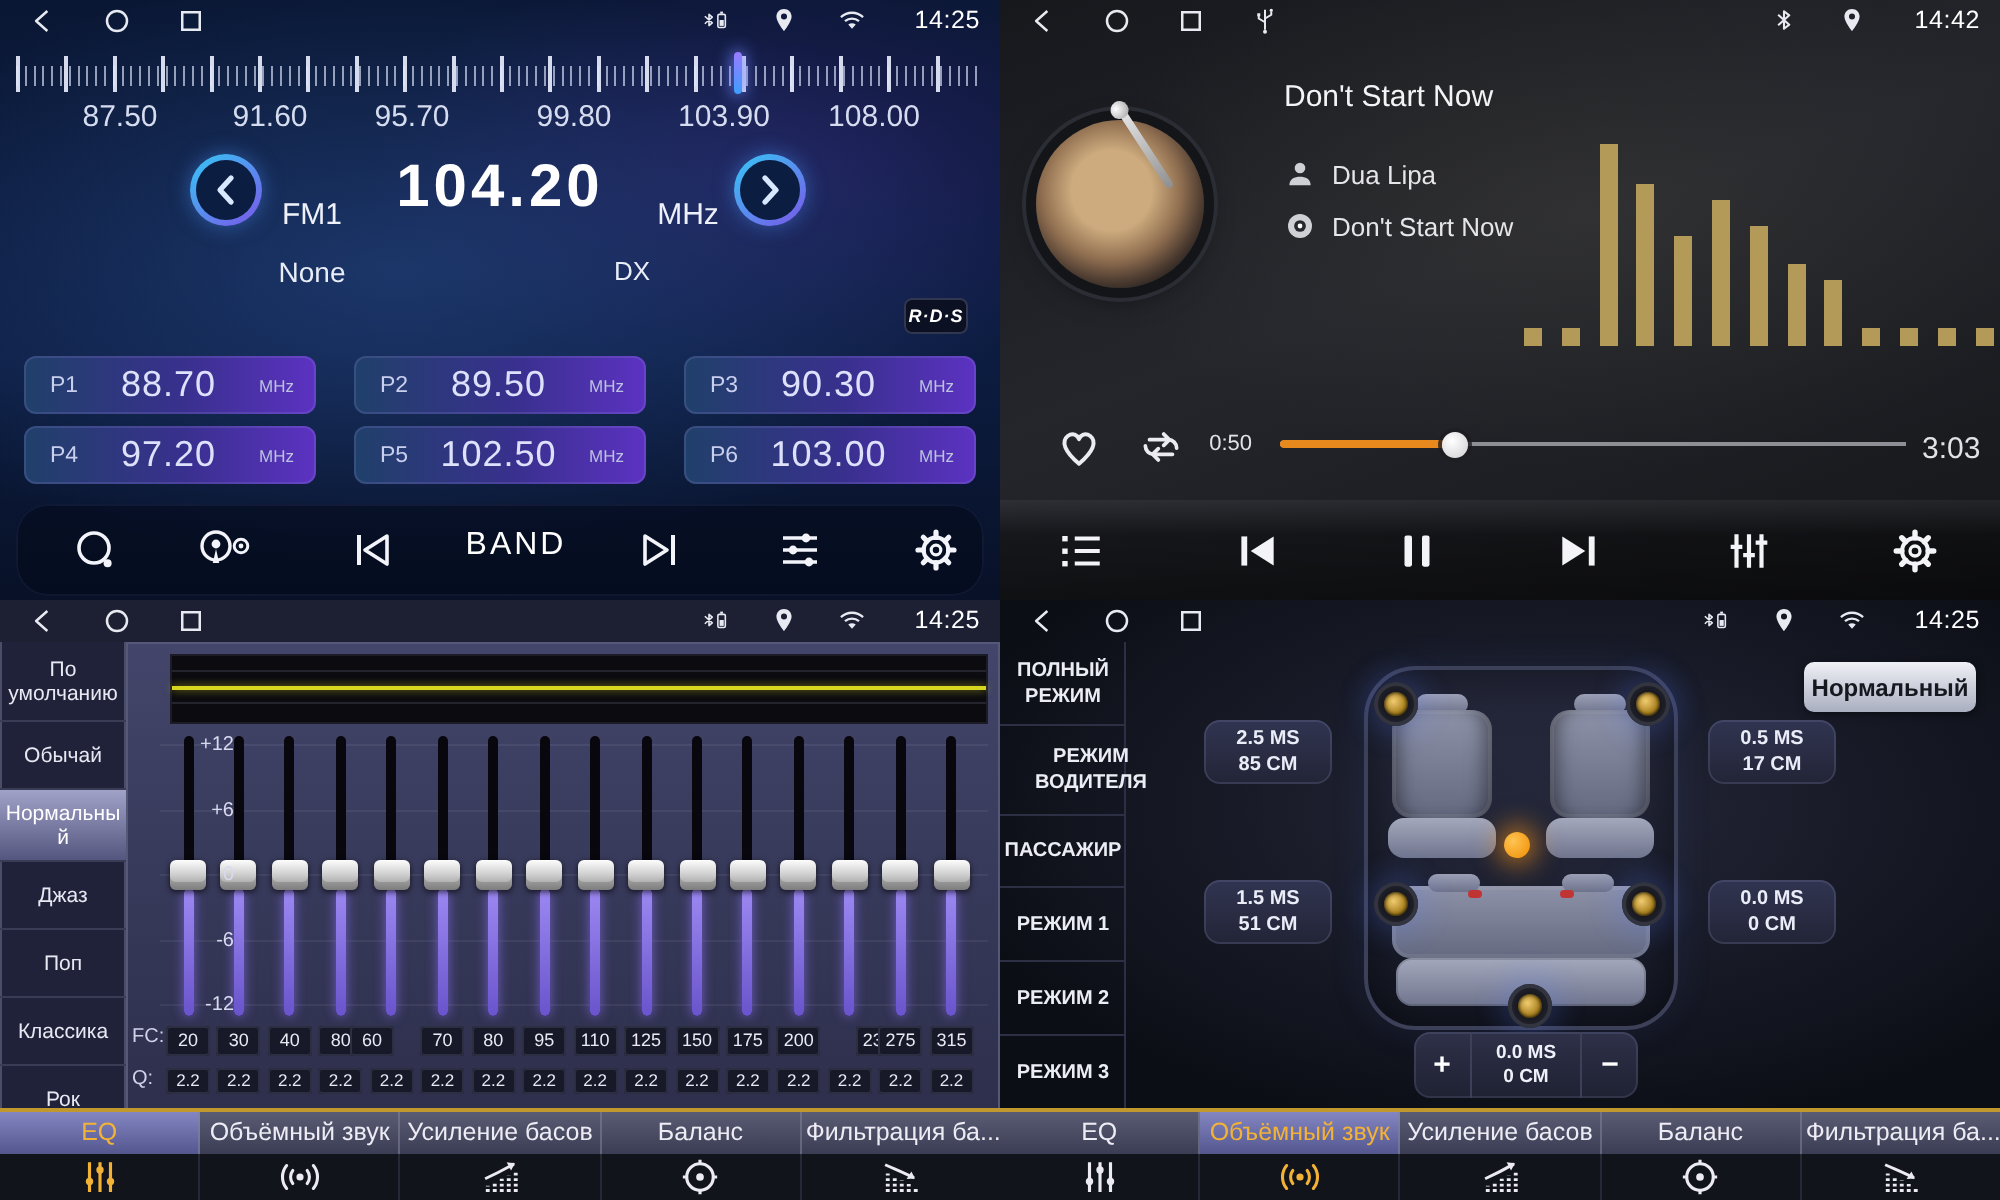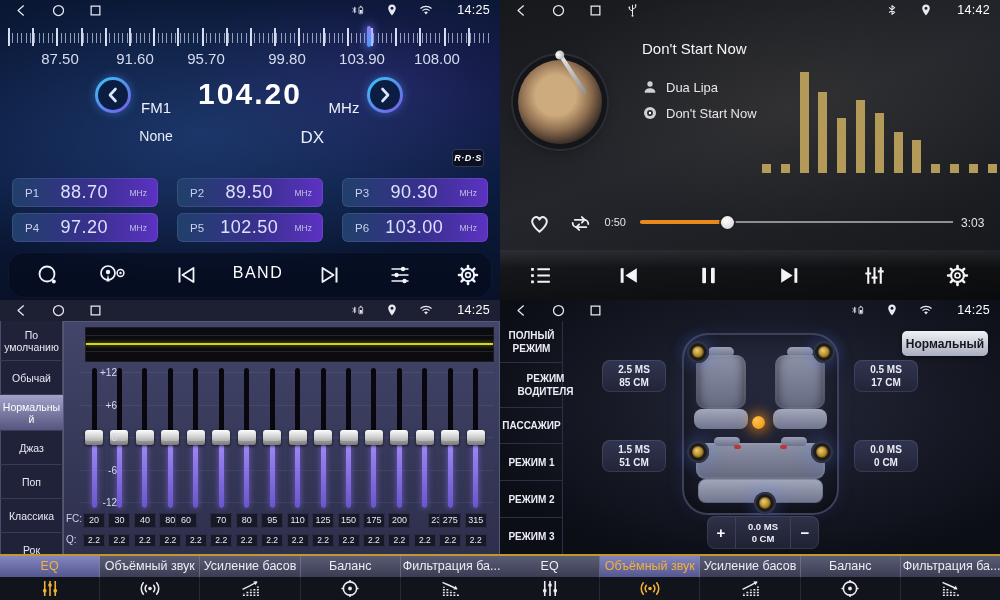--- a/index.html
+++ b/index.html
@@ -37,21 +37,21 @@
   .tuner-circle{position:absolute;width:36px;height:36px;border-radius:50%;
     background:linear-gradient(140deg,#35c8f5,#7b55e8);box-shadow:0 0 10px rgba(70,140,240,.5);}
   .tuner-circle::after{content:"";position:absolute;inset:3px;border-radius:50%;background:#0c1d42;}
   .tuner-circle .chev{position:absolute;inset:6px;z-index:2;color:#d8e8ff;}
   .tuner-circle svg{width:100%;height:100%;}
   .freq-big{position:absolute;left:192px;top:77px;width:116px;text-align:center;
     font-size:30px;font-weight:bold;color:#fff;letter-spacing:2px;}
   .band-label{position:absolute;left:136px;top:99px;width:40px;text-align:center;font-size:15px;color:#eef1fa;}
   .unit-label{position:absolute;left:324px;top:99px;width:40px;text-align:center;font-size:15px;color:#eef1fa;}
   .mode-none{position:absolute;left:126px;top:128px;width:60px;text-align:center;font-size:14px;color:#e9edf8;}
-  .mode-dx{position:absolute;left:284px;top:128px;width:40px;text-align:right;font-size:17px;color:#e9edf8;}
+  .mode-dx{position:absolute;left:296px;top:128px;width:40px;text-align:center;font-size:13px;color:#e9edf8;}
   .rds-badge{position:absolute;left:452px;top:149px;width:32px;height:18px;border-radius:4px;
     background:#0b1022;box-shadow:inset 0 0 0 1px rgba(160,170,210,.25);
     color:#fff;font-size:9px;font-style:italic;font-weight:bold;display:flex;align-items:center;justify-content:center;letter-spacing:.5px;}
   .preset-chip{position:absolute;width:146px;height:29px;border-radius:6px;
     background:linear-gradient(90deg,#20406a 0%,#39308e 55%,#5c32c2 100%);
     display:flex;align-items:center;color:#d3d7f5;box-shadow:inset 0 0 0 1px rgba(160,150,230,.18);}
   .preset-id{font-size:11.5px;margin-left:13px;color:#c9cfee;}
   .preset-freq{flex:1;text-align:center;font-size:18px;letter-spacing:.5px;color:#dde1fb;}
   .preset-unit{font-size:8.5px;margin-right:11px;color:#bcc2e2;}
   .radio-toolbar{position:absolute;left:8px;top:252px;width:484px;height:46px;border-radius:16px;
@@ -70,21 +70,21 @@
   .tonearm::before{content:"";position:absolute;left:-3px;top:-3px;width:9px;height:9px;border-radius:50%;
     background:radial-gradient(circle at 35% 35%,#ffffff,#9a9a9a);}
   .track-title{position:absolute;left:142px;top:40px;font-size:15px;color:#f4f4f6;}
   .meta-row{position:absolute;left:142px;display:flex;align-items:center;gap:8px;color:#e6e6ea;font-size:13px;}
   .meta-ic{width:16px;height:16px;display:inline-block;color:#cfcfd6;}
   .meta-ic svg{width:100%;height:100%;}
   .vbar{position:absolute;width:9px;background:#b49a58;}
   .heart-ic,.repeat-ic{position:absolute;width:25px;height:25px;color:#ececf0;}
   .heart-ic svg,.repeat-ic svg{width:100%;height:100%;}
   .time-elapsed{position:absolute;left:96px;top:216px;width:30px;text-align:right;font-size:11px;color:#e2e2e6;}
-  .time-total{position:absolute;left:461px;top:216px;font-size:12px;color:#e2e2e6;}
+  .time-total{position:absolute;left:461px;top:216px;font-size:15px;color:#e2e2e6;}
   .progress{position:absolute;left:140px;top:219px;width:313px;height:7px;}
   .progress .rail{position:absolute;left:0;right:0;top:2px;height:2px;background:#8d8f94;}
   .progress .fill{position:absolute;left:0;top:1px;height:4px;background:#e8891d;border-radius:2px;}
   .progress .knob{position:absolute;top:-3px;width:13px;height:13px;border-radius:50%;
     background:radial-gradient(circle at 38% 35%,#ffffff,#cfcfd4);box-shadow:0 0 0 2px rgba(30,30,34,.8);}
   .player-toolbar{position:absolute;left:0;right:0;top:250px;height:50px;
     background:linear-gradient(180deg,rgba(255,255,255,.05),rgba(0,0,0,.35) 35%,rgba(0,0,0,.5));}
   .ptb-ic{position:absolute;top:13px;width:25px;height:25px;color:#f4f4f8;}
   .ptb-ic svg{width:100%;height:100%;}
 

